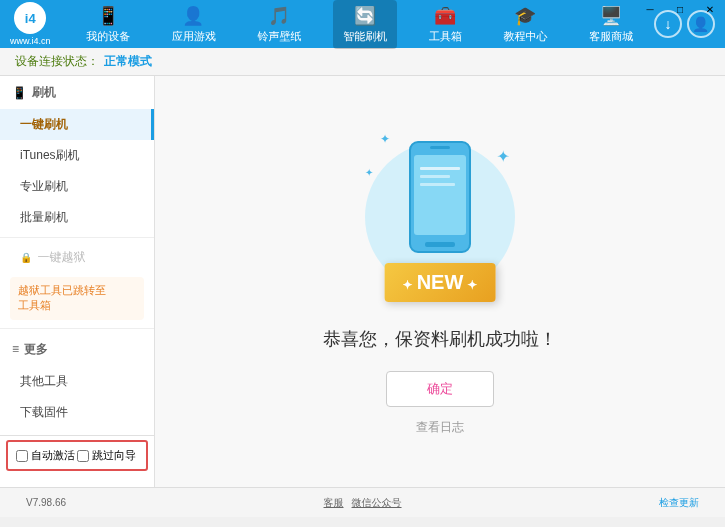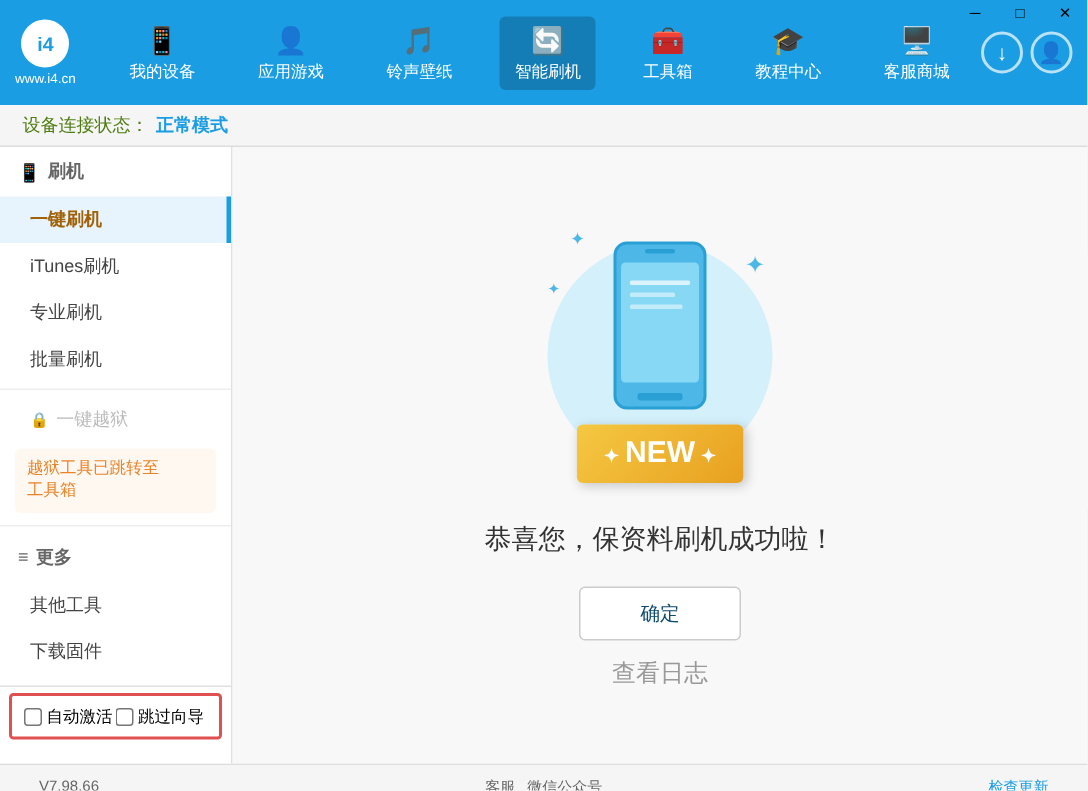--- a/index.html
+++ b/index.html
@@ -1,19 +1,19 @@
 <!DOCTYPE html>
 <html><head>
   <meta charset="utf-8">
   <style>
     * { margin: 0; padding: 0; box-sizing: border-box; }
     body { width: 725px; height: 527px; font-family: 'Microsoft YaHei', SimHei, Arial, sans-serif; font-size: 12px; background: #f0f0f0; overflow: hidden; }
 
     
-    .topbar { background: #1a9de3; height: 70px; display: flex; align-items: center; padding: 0 10px; }
+    .topbar { background: #1a9de3; height: 48px; display: flex; align-items: center; padding: 0 10px; }
     .logo-area { display: flex; flex-direction: column; align-items: center; margin-right: 15px; color: white; }
     .logo-circle { width: 32px; height: 32px; border-radius: 50%; background: white; display: flex; align-items: center; justify-content: center; margin-bottom: 2px; }
     .logo-circle span { color: #1a9de3; font-weight: bold; font-size: 13px; }
     .logo-text { color: white; font-size: 9px; }
     .nav-items { display: flex; flex: 1; justify-content: space-around; }
     .nav-item { display: flex; flex-direction: column; align-items: center; color: white; cursor: pointer; padding: 5px 10px; border-radius: 4px; }
     .nav-item.active { background: rgba(0,0,0,0.2); }
     .nav-icon { font-size: 18px; margin-bottom: 2px; }
     .nav-label { font-size: 11px; }
     .topbar-right { display: flex; gap: 5px; }
@@ -51,22 +51,22 @@
     
     .content { flex: 1; display: flex; flex-direction: column; align-items: center; justify-content: center; background: #f8f8f8; position: relative; }
     .success-illustration { display: flex; flex-direction: column; align-items: center; margin-bottom: 20px; }
     .phone-wrapper { position: relative; width: 160px; height: 180px; }
     .bg-circle { width: 150px; height: 150px; border-radius: 50%; background: #d4f0fa; position: absolute; top: 15px; left: 5px; }
     .phone-svg { position: absolute; top: 10px; left: 50%; transform: translateX(-50%); }
     .new-banner { position: absolute; bottom: 5px; left: 50%; transform: translateX(-50%); background: linear-gradient(135deg, #f5c842, #e8a020); padding: 8px 18px; border-radius: 4px; color: white; font-size: 20px; font-weight: bold; white-space: nowrap; box-shadow: 2px 2px 8px rgba(0,0,0,0.2); }
     .new-banner::before { content: '✦'; font-size: 12px; margin-right: 4px; }
     .new-banner::after { content: '✦'; font-size: 12px; margin-left: 4px; }
     .success-title { font-size: 18px; color: #333; margin-bottom: 20px; }
-    .confirm-btn { background: white; border: 1px solid #ccc; border-radius: 4px; padding: 8px 40px; font-size: 13px; color: #0c4a6e; cursor: pointer; margin-bottom: 12px; }
-    .log-link { font-size: 16px; color: #999; cursor: pointer; }
+    .confirm-btn { background: white; border: 1px solid #ccc; border-radius: 4px; padding: 8px 40px; font-size: 13px; color: #ec4899; cursor: pointer; margin-bottom: 12px; }
+    .log-link { font-size: 12px; color: #999; cursor: pointer; }
 
     
     .bottombar { height: 30px; background: #f5f5f5; border-top: 1px solid #ddd; display: flex; align-items: center; padding: 0 26px; gap: 8px; font-size: 10px; color: #666; }
     .bottombar-version { margin-right: auto; }
     .bottombar-link { cursor: pointer; color: #666; text-decoration: underline; }
     .bottombar-check { margin-left: auto; cursor: pointer; color: #1a9de3; }
   </style>
 </head>
 <body>
 

